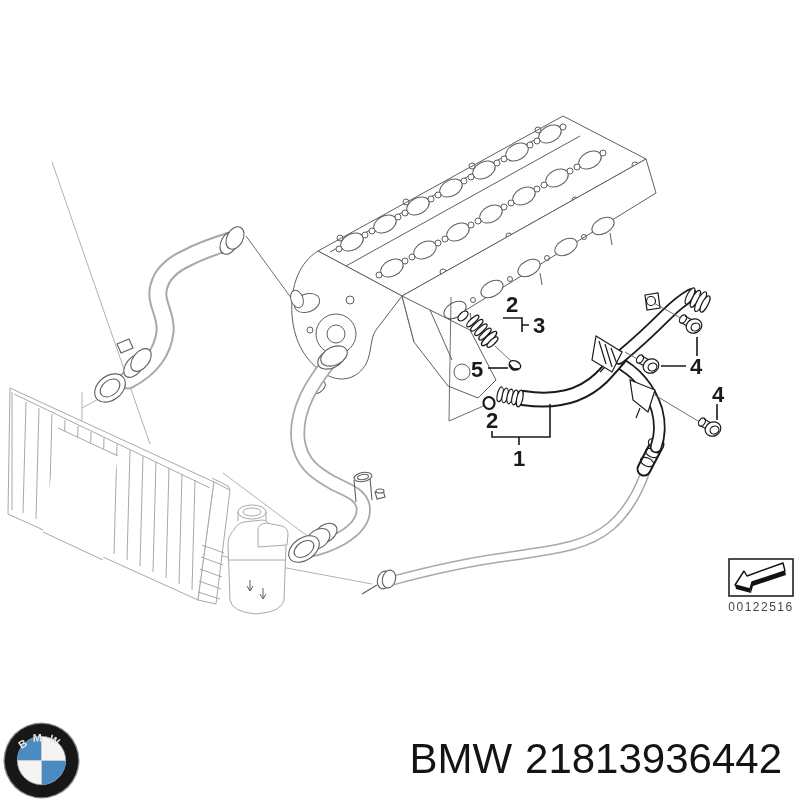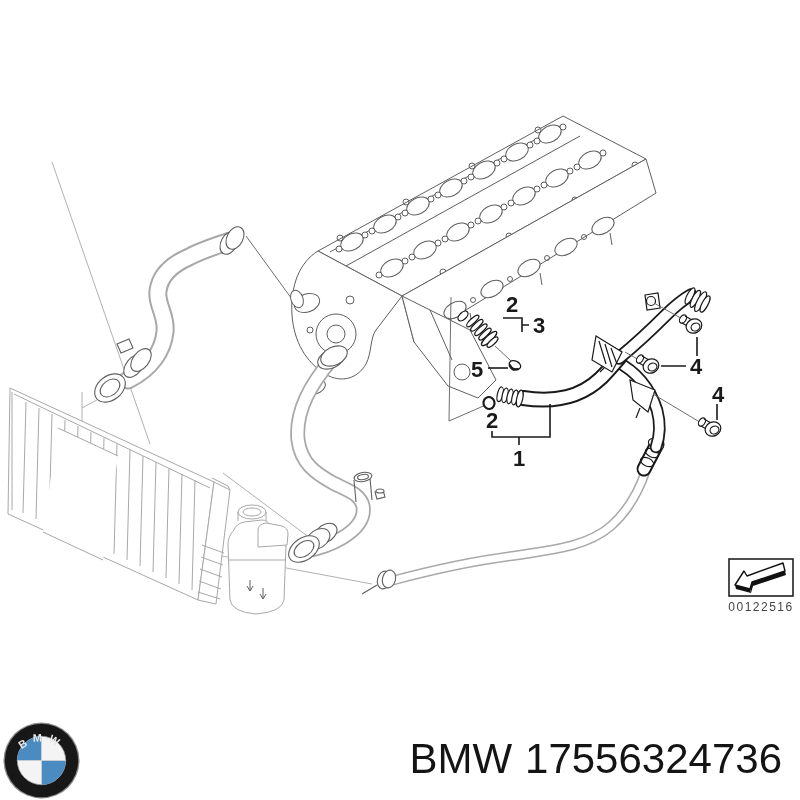--- a/index.html
+++ b/index.html
@@ -277,15 +277,15 @@
     <circle cx="40" cy="40" r="24.5" fill="#f4f4f4" stroke="#9a9a9a" stroke-width="0.8"></circle>
     <path d="M40,40 L15.5,40 A24.5,24.5 0 0 1 40,15.5 Z" fill="var(--logo_blue)"></path>
     <path d="M40,40 L64.5,40 A24.5,24.5 0 0 1 40,64.5 Z" fill="var(--logo_blue)"></path>
     <path d="M15.5,40 L64.5,40 M40,15.5 L40,64.5" stroke="#cfcfcf" stroke-width="0.8" fill="none"></path>
     <text font-size="11" font-weight="bold" fill="#e9e9e9" letter-spacing="5.5" font-family="Liberation Sans, sans-serif">
       <textPath href="#logoArc" startOffset="50%" text-anchor="middle">BMW</textPath>
     </text>
   </svg>
   <div class="pn">
     <span>BMW</span>
-    <span>17556324736</span>
+    <span>21813936442</span>
   </div>
 </div>
 
 </body></html>

